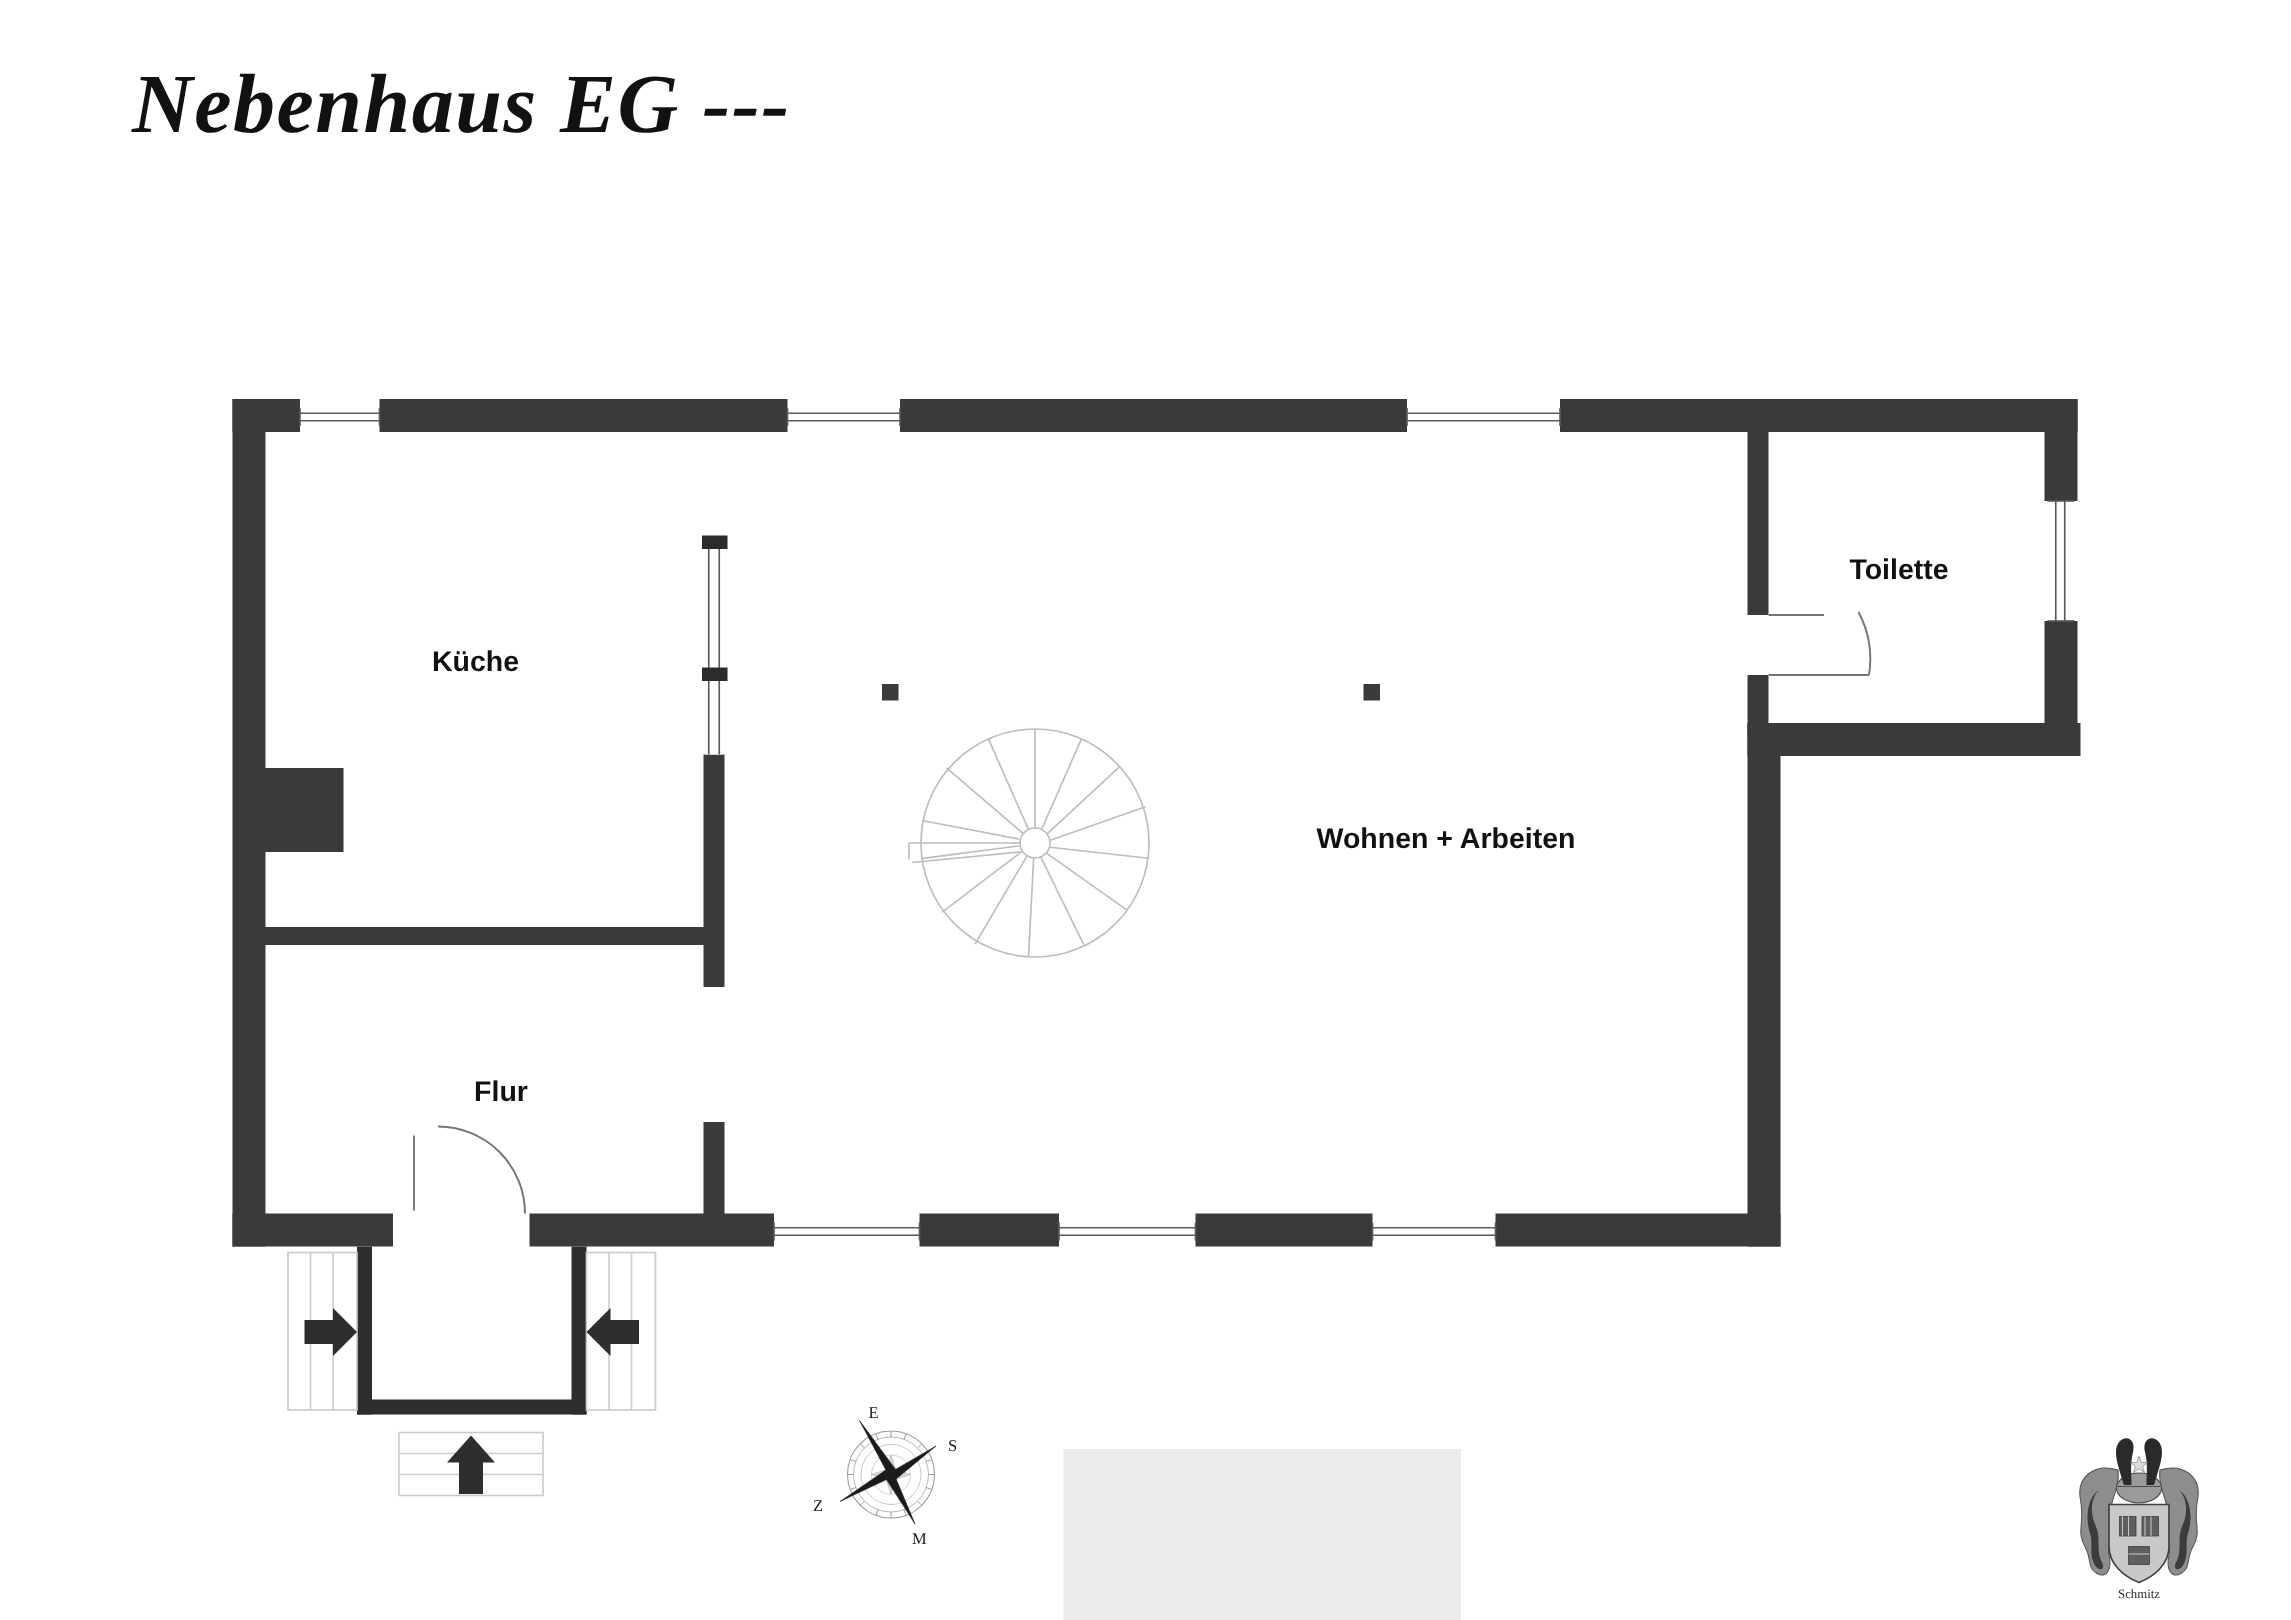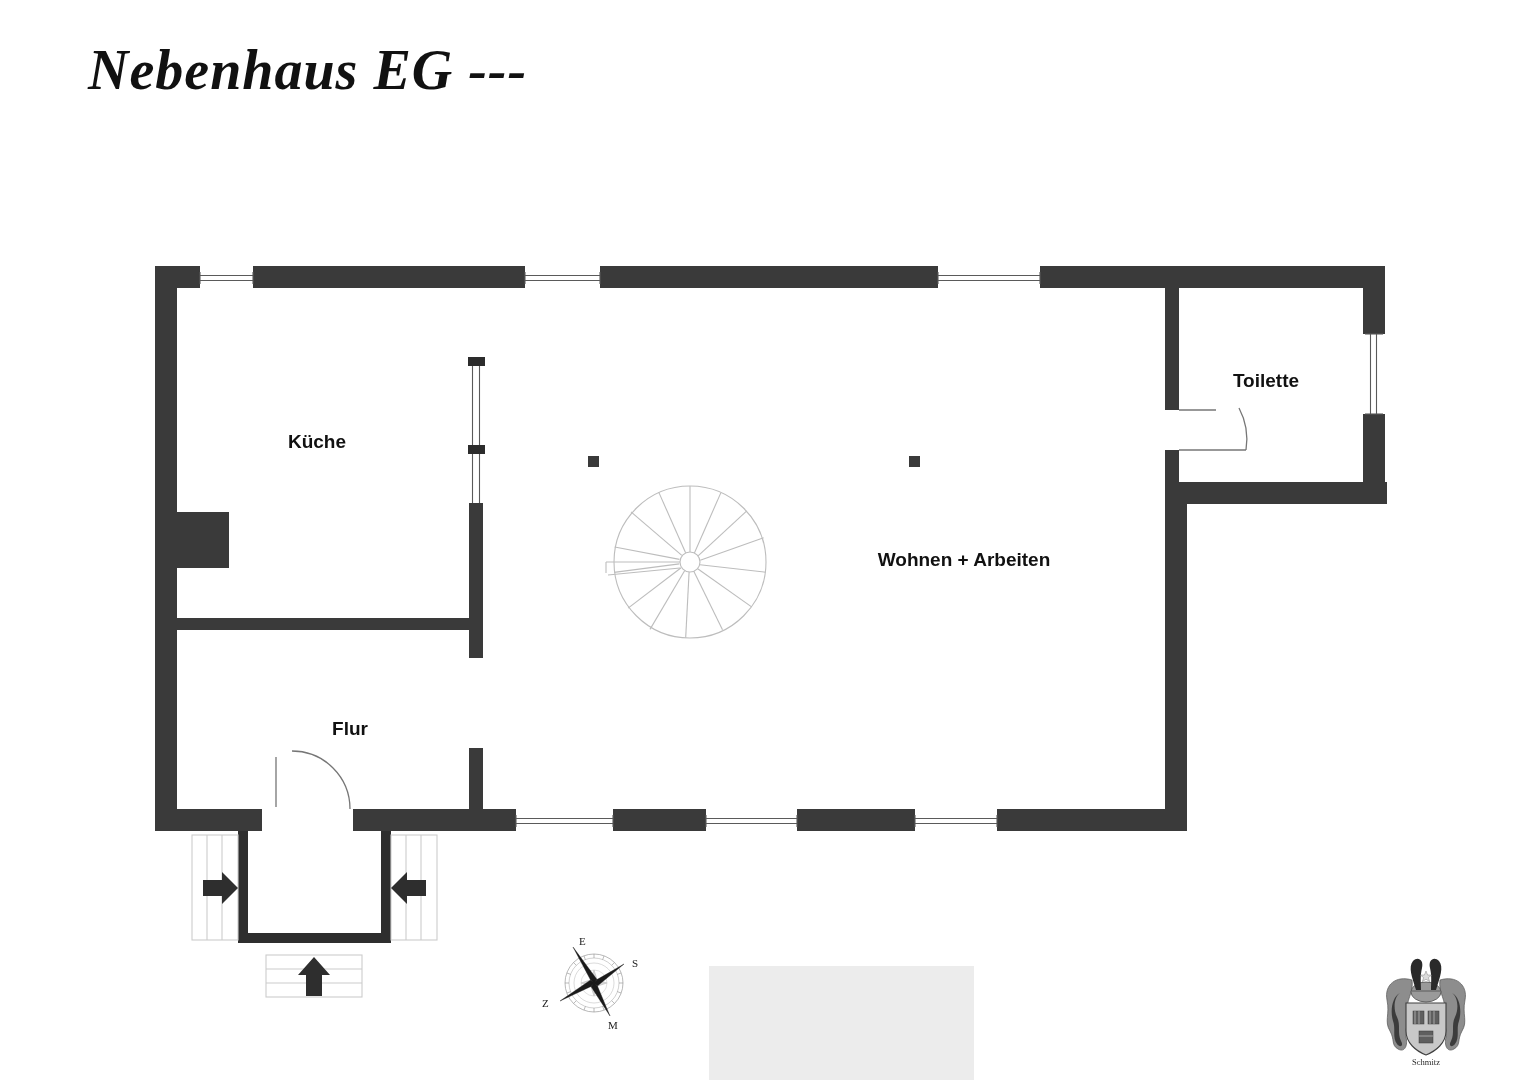--- a/index.html
+++ b/index.html
@@ -277,21 +277,21 @@
       <rect x="909" y="456" width="11" height="11"></rect>
     </g>
   </svg>
 
   <div class="room-label" style="left:317px; top:442px;">Küche</div>
 
   <div class="room-label" style="left:964px; top:560px;text-align:center;">Wohnen + Arbeiten</div>
 
   <div class="room-label" style="left:1266px; top:381px;">Toilette</div>
 
-  <div class="room-label" style="left:350px; top:729px;">Flur</div>
+  <div class="room-label" style="left:334px; top:729px;">Flur</div>
 
   <div id="legend-box"></div>
 
   <svg id="compass-rose" viewBox="0 0 112 112">
     <g transform="translate(56,58)">
       <circle r="29" fill="none" stroke="#9a9a9a" stroke-width="0.7"></circle>
       <circle r="25" fill="none" stroke="#b0b0b0" stroke-width="0.6"></circle>
       <circle r="20" fill="none" stroke="#c2c2c2" stroke-width="0.6"></circle>
       <circle r="13" fill="none" stroke="#cccccc" stroke-width="0.6"></circle>
 

